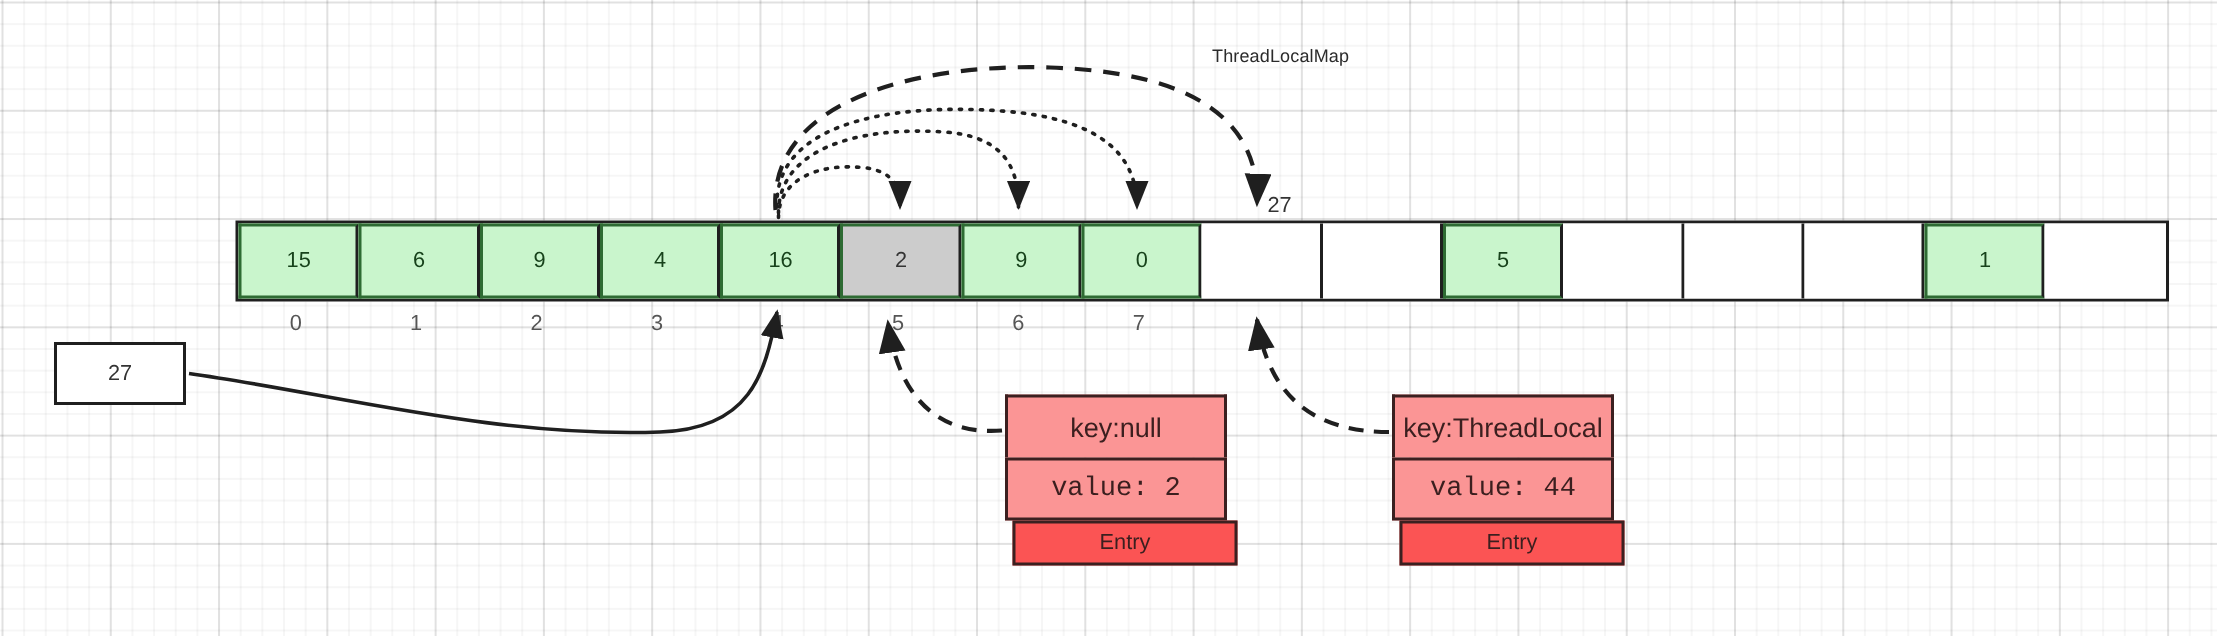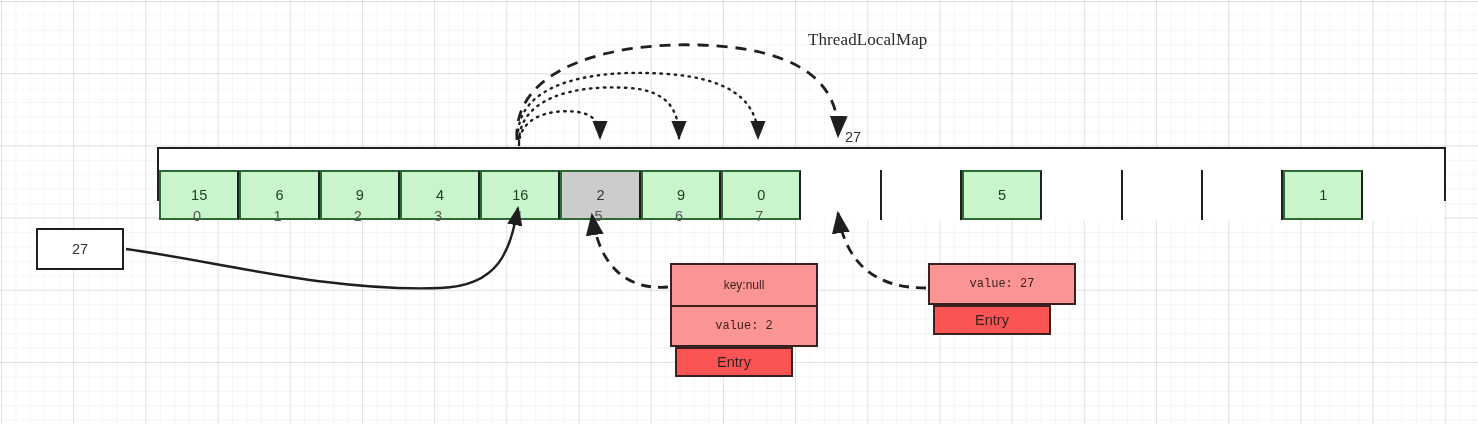--- a/index.html
+++ b/index.html
@@ -28,25 +28,24 @@
       72.2px 72.2px,
       72.2px 72.2px;
     background-position: 1px 1px, 1px 1px, 1px 1px, 1px 1px;
   }
 
   
   .title {
     position: absolute;
     left: 808px;
     top: 30px;
-    font-size: 17px;
+    font-size: 12px;
     color: #2b2b2b;
     white-space: nowrap;
     letter-spacing: 0.1px;
-    font-family: Liberation Serif, serif;
   }
 
   
   .array {
     position: absolute;
     left: 157px;
     top: 147px;
     height: 54px;
     display: flex;
     border: 2px solid #1f1f1f;
@@ -57,21 +56,20 @@
     width: 80.3px;
     height: 100%;
     box-sizing: border-box;
     display: flex;
     align-items: center;
     justify-content: center;
     font-size: 14.5px;
     color: #17421b;
     border-right: 2px solid #1f1f1f;
     background: #ffffff;
-    margin-top: 21px;
   }
   .cell:last-child { border-right: none; }
   .cell.filled {
     background: #c9f5cc;
     border: 2px solid #2e6b33;
     border-right-width: 2px;
     border-right-color: #1f1f1f;
   }
   .cell.stale {
     background: #cccccc;
@@ -119,29 +117,29 @@
   }
   .entry .row {
     height: 42px;
     box-sizing: border-box;
     border: 2px solid #3b2020;
     border-bottom: none;
     background: #fb9595;
     display: flex;
     align-items: center;
     justify-content: center;
-    font-size: 12px;
+    font-size: 18px;
     color: #3b1f1f;
     white-space: nowrap;
   }
   .entry .row.value-row { border-bottom: 2px solid #3b2020; font-family: Liberation Mono, monospace; }
   .entry .tag {
     position: relative;
     left: 5px;
-    width: 118px;
+    width: 150px;
     height: 30px;
     box-sizing: border-box;
     border: 2px solid #3b2020;
     background: #fb5454;
     display: flex;
     align-items: center;
     justify-content: center;
     font-size: 14.5px;
     color: #3b1f1f;
   }
@@ -206,21 +204,22 @@
 
   <div class="arrow-label">27</div>
 
   <div class="entry" id="entry-left">
     <div class="row">key:null</div>
     <div class="row value-row">value: 2</div>
     <div class="tag">Entry</div>
   </div>
 
   <div class="entry" id="entry-right">
-    <div class="row value-row">value: 27</div>
+    <div class="row">key:ThreadLocal</div>
+    <div class="row value-row">value: 44</div>
     <div class="tag">Entry</div>
   </div>
 
   <svg class="overlay" viewBox="0 0 1478 424">
     <defs>
       <marker id="ah" markerWidth="9" markerHeight="9" refX="7.2" refY="3.2" orient="auto" markerUnits="strokeWidth">
         <path d="M0,0 L8,3.2 L0,6.4 z" fill="#1f1f1f"></path>
       </marker>
     </defs>
 

